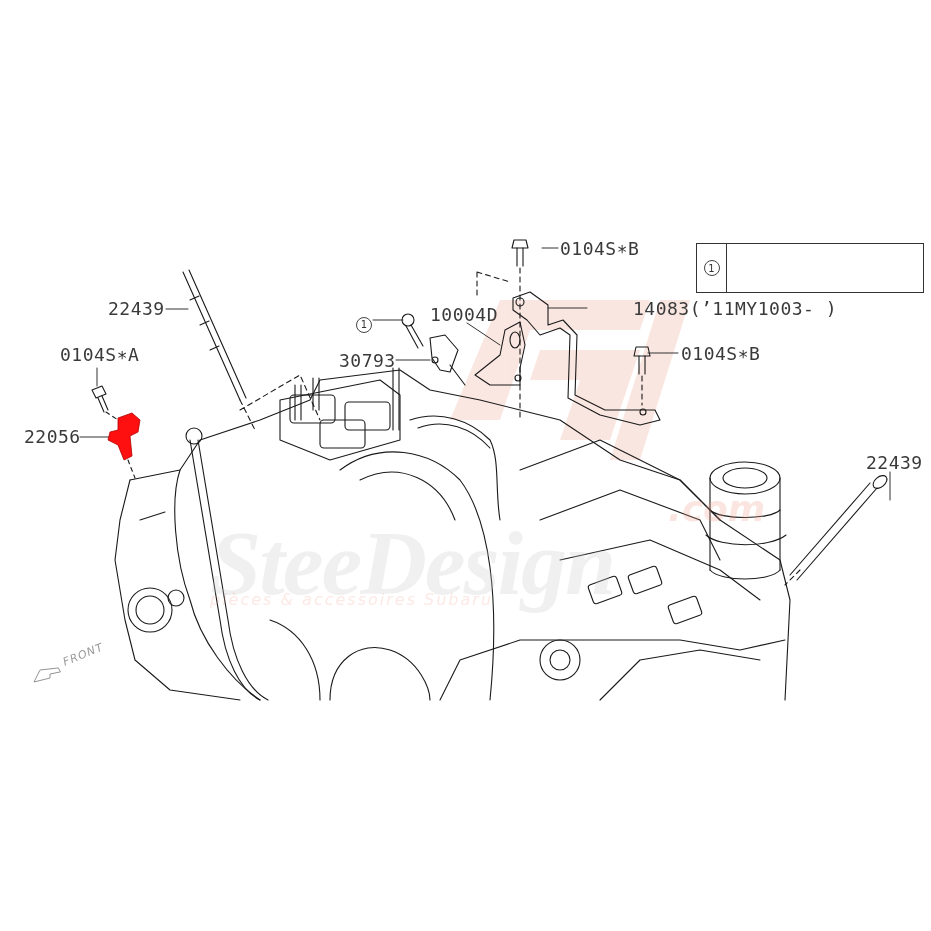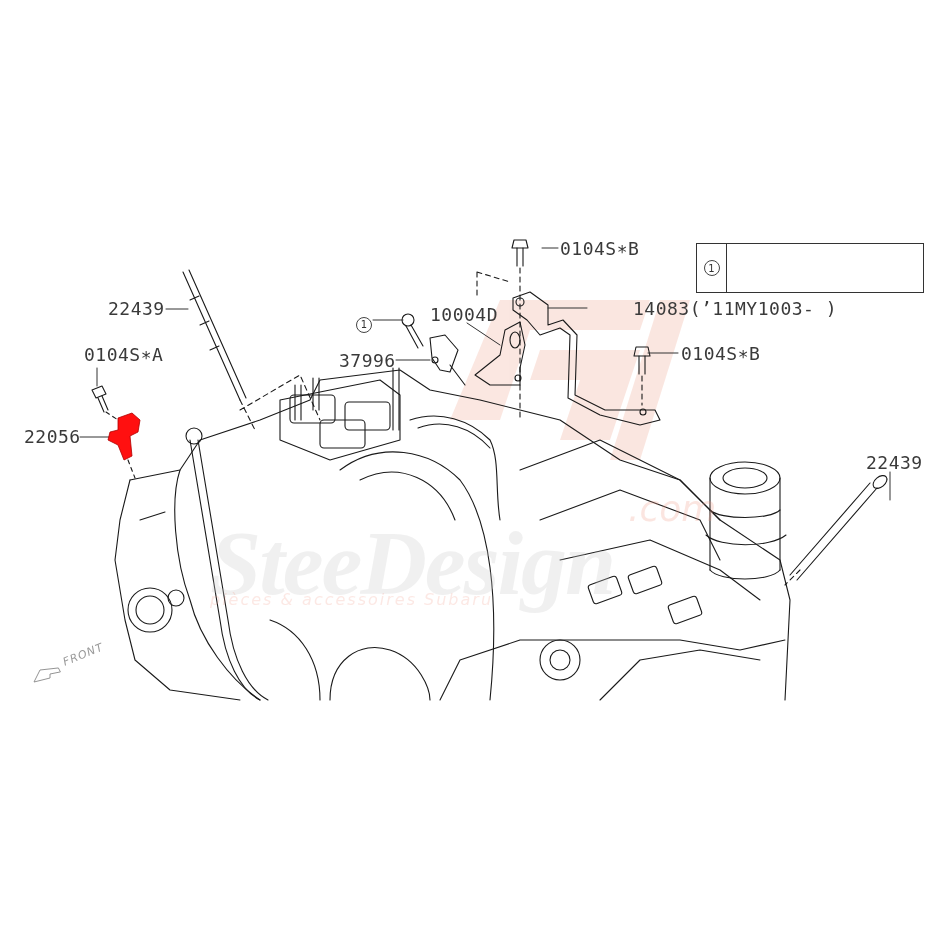--- a/index.html
+++ b/index.html
@@ -16,22 +16,22 @@
                  font-family: "DejaVu Sans Mono", monospace; font-size: 12.5px; color: #3a3a3a; letter-spacing: 0.4px; }
   .legend .row + .row { border-top: 1px solid #333; }
   .circ { display: inline-flex; width: 14px; height: 14px; border: 1px solid #444; border-radius: 50%;
           align-items: center; justify-content: center; font-size: 10px; color: #333; font-family: "DejaVu Sans", sans-serif; }
   .front { position: absolute; left: 62px; top: 648px; font-family: "DejaVu Sans", sans-serif;
            font-size: 11px; font-style: italic; color: #9a9a9a; transform: rotate(-22deg); letter-spacing: 1px; }
   .wm1 { position: absolute; left: 210px; top: 510px; font-family: Liberation Serif, serif; font-style: italic;
          font-weight: bold; font-size: 92px; color: rgba(200,200,200,0.28); letter-spacing: -2px; }
   .wm2 { position: absolute; left: 210px; top: 590px; font-family: "DejaVu Sans", sans-serif; font-style: italic;
          font-size: 16px; color: rgba(240,150,130,0.22); letter-spacing: 2px; }
-  .wm3 { position: absolute; left: 628px; top: 488px; font-family: "DejaVu Sans", sans-serif; font-style: italic;
-         font-size: 36px; color: rgba(240,150,130,0.25); }
+  .wm3 { position: absolute; left: 668px; top: 488px; font-family: "DejaVu Sans", sans-serif; font-style: italic;
+         font-size: 36px; color: rgba(240,150,130,0.25); font-weight: bold; }
 </style>
 </head>
 <body>
 
 <svg id="diagram" viewBox="0 0 931 931" xmlns="http://www.w3.org/2000/svg">
 
   <g fill="#f7d3c8" opacity="0.55">
     <path d="M500 300 L650 300 L640 330 L530 330 L500 420 L450 420 Z"></path>
     <path d="M540 350 L640 350 L610 440 L560 440 L580 380 L530 380 Z"></path>
     <path d="M660 300 L690 300 L640 460 L610 460 Z"></path>
@@ -169,24 +169,24 @@
 </svg>
 
 <div class="wm1">SteeDesign</div>
 <div class="wm2">pièces &amp; accessoires Subaru</div>
 <div class="wm3">.com</div>
 
 <div class="lbl" style="left:560px;top:242px;">0104S∗B</div>
 <div class="lbl" style="left:589px;top:302px;margin-left:44px;">14083(’11MY1003- )</div>
 <div class="lbl" style="left:430px;top:308px;text-align:center;">10004D</div>
 <div style="position:absolute;left:356px;top:313px;"><span class="circ">1</span></div>
-<div class="lbl" style="left:339px;top:354px;">37996</div>
+<div class="lbl" style="left:339px;top:354px;">30793</div>
 <div class="lbl" style="left:681px;top:347px;">0104S∗B</div>
 <div class="lbl" style="left:108px;top:302px;">22439</div>
-<div class="lbl" style="left:60px;top:348px;margin-left:24px;">0104S∗A</div>
+<div class="lbl" style="left:60px;top:348px;">0104S∗A</div>
 <div class="lbl" style="left:24px;top:430px;text-align:right;">22056</div>
 <div class="lbl" style="left:866px;top:456px;">22439</div>
 
 <div class="legend">
   <div class="key">
     <span class="circ">1</span>
   </div>
 </div>
 
 <div class="front">FRONT</div>

